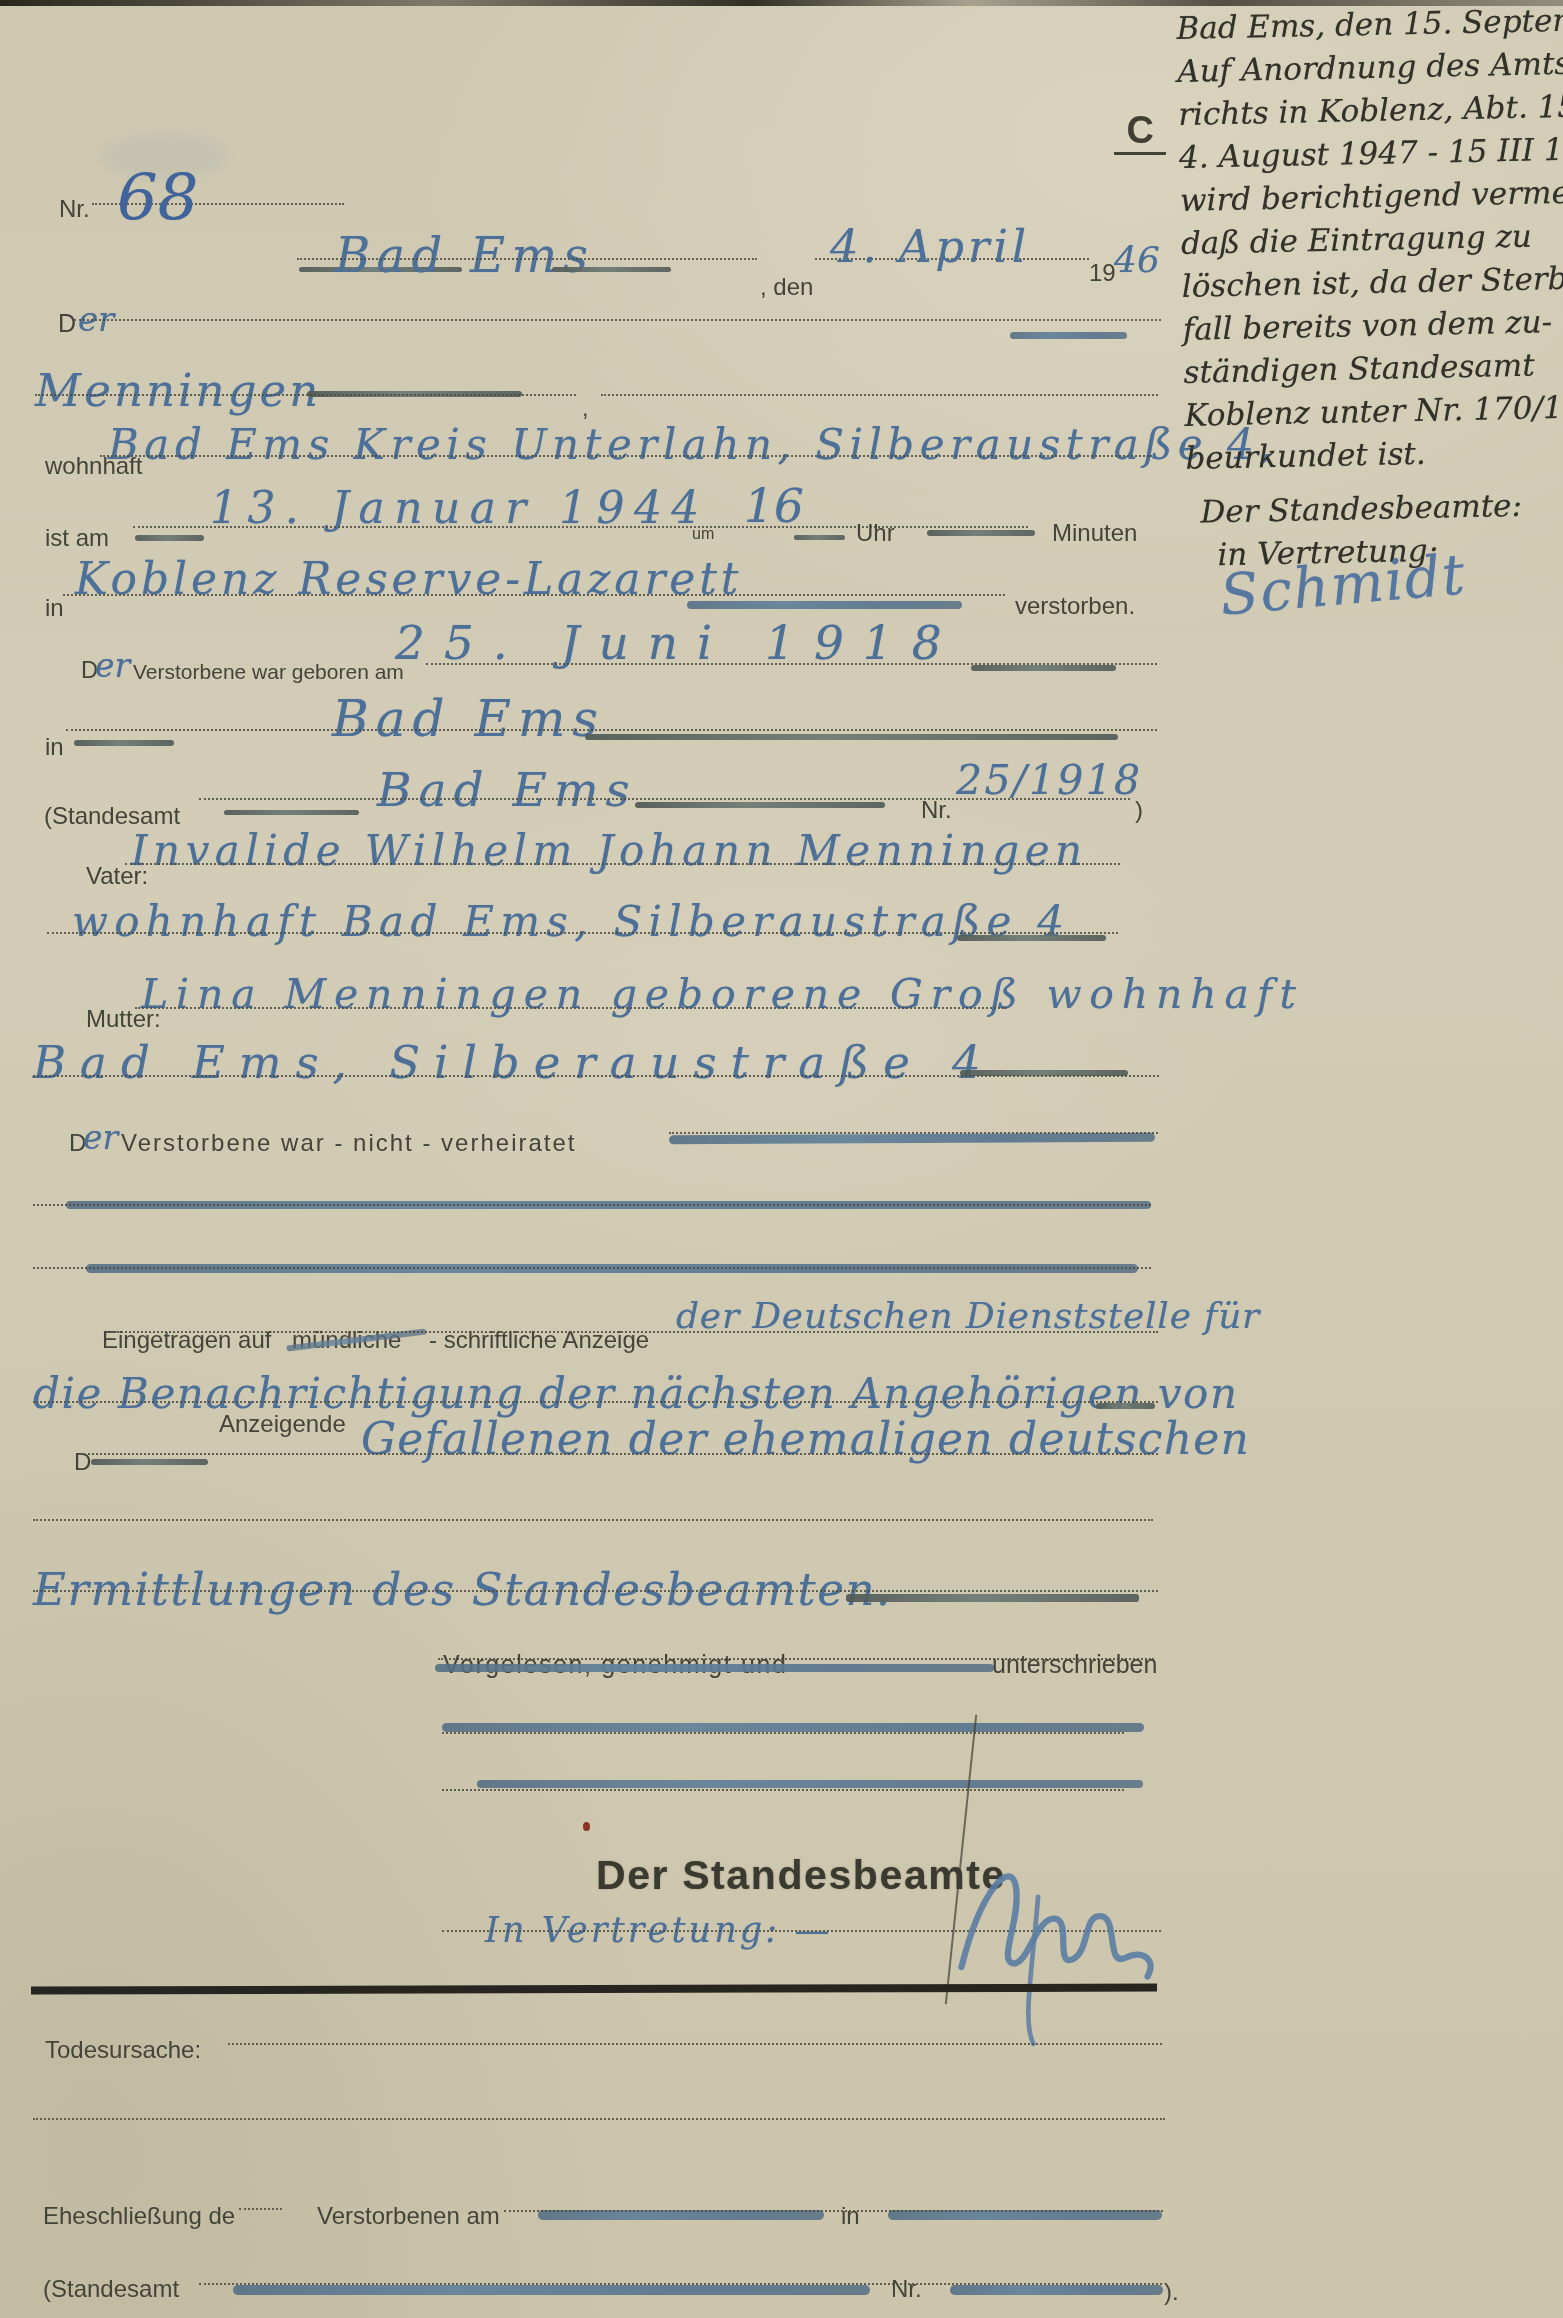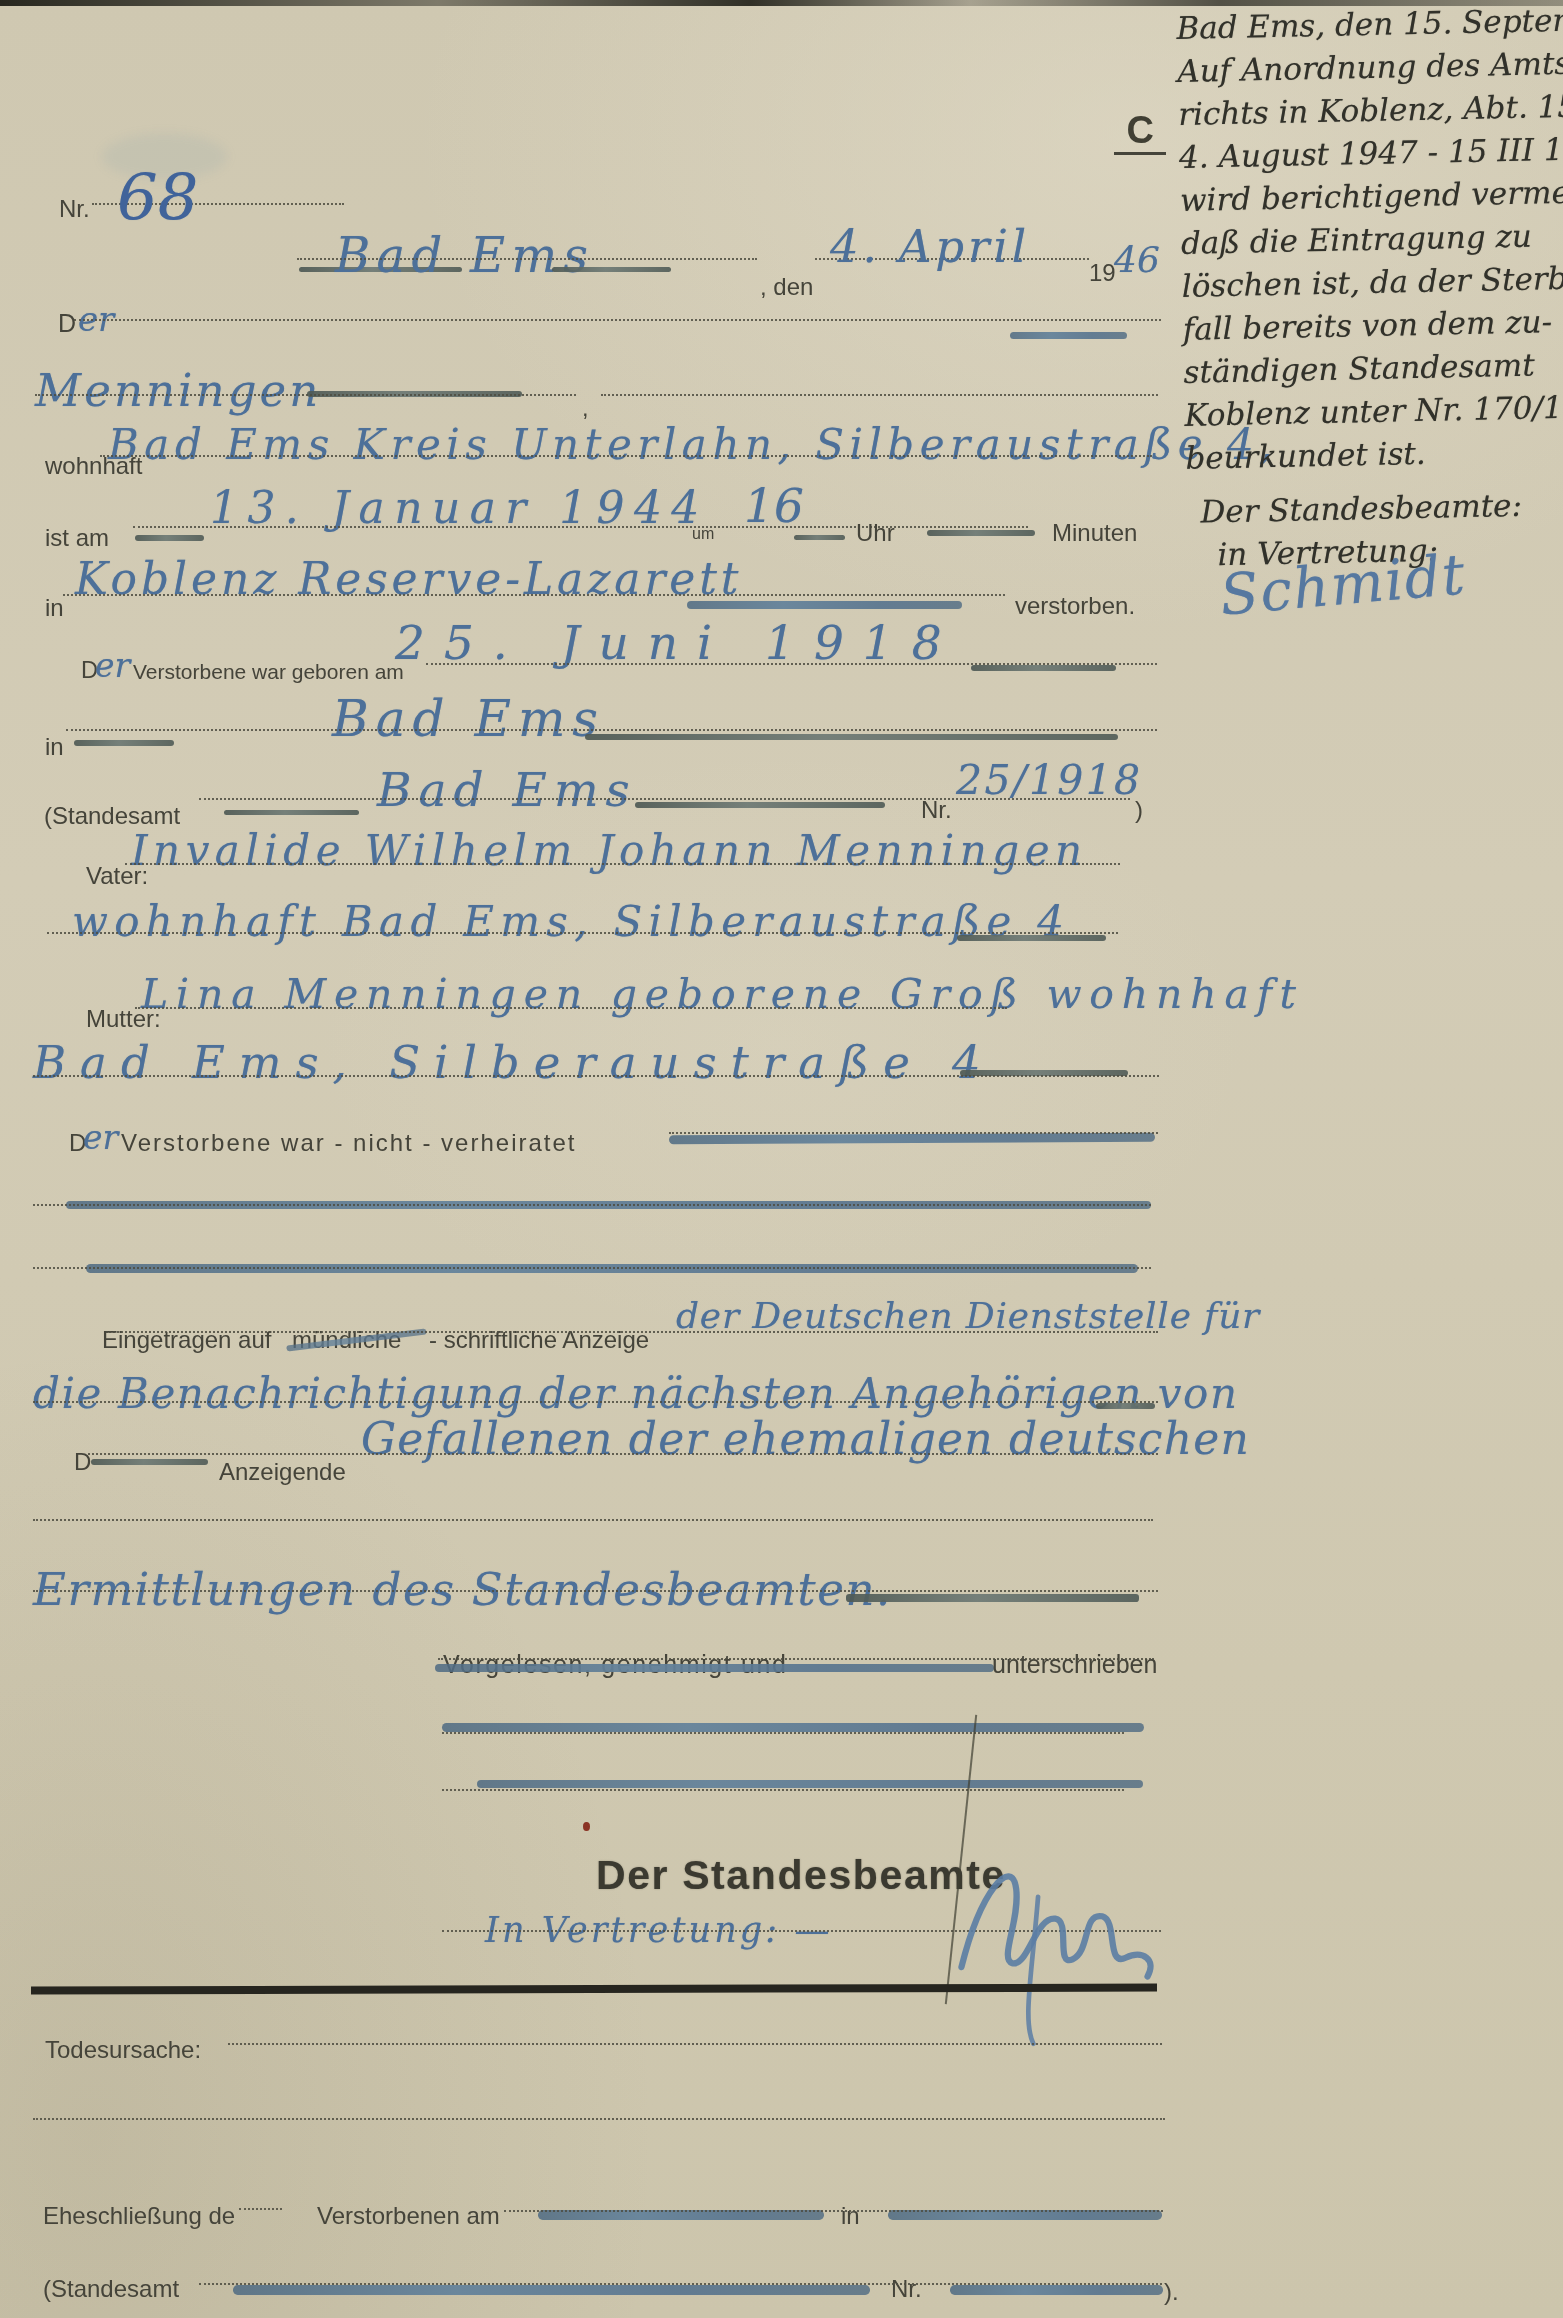--- a/index.html
+++ b/index.html
@@ -134,21 +134,21 @@
   <div class="a pr" style="left:429px;top:1328px;font-size:24px;">- schriftliche Anzeige</div>
   <div class="a hw" style="left:676px;top:1298px;font-size:36px;letter-spacing:0.8px;">der Deutschen Dienststelle für</div>
   <div class="a dots" style="left:106px;top:1331px;width:1052px;"></div>
 
   <div class="a hw" style="left:33px;top:1373px;font-size:42px;letter-spacing:1.6px;">die Benachrichtigung der nächsten Angehörigen von</div>
   <div class="a pdash" style="left:1096px;top:1403px;width:59px;height:6.3px;"></div>
   <div class="a dots" style="left:33px;top:1401px;width:1125px;"></div>
 
   <div class="a pr" style="left:74px;top:1450px;font-size:24px;">D</div>
   <div class="a pdash" style="left:91px;top:1459px;width:117px;height:6.3px;"></div>
-  <div class="a pr" style="left:219px;top:1460px;font-size:24px;">Anzeigende</div>
+  <div class="a pr" style="left:219px;top:1412px;font-size:24px;">Anzeigende</div>
   <div class="a hw" style="left:361px;top:1417px;font-size:44px;letter-spacing:1.2px;">Gefallenen der ehemaligen deutschen</div>
   <div class="a dots" style="left:88px;top:1453px;width:1070px;"></div>
 
   <div class="a dots" style="left:33px;top:1519px;width:1120px;"></div>
 
   <div class="a hw" style="left:33px;top:1567px;font-size:45px;letter-spacing:1.6px;">Ermittlungen des Standesbeamten.</div>
   <div class="a pdash" style="left:846px;top:1594px;width:293px;height:7.8px;"></div>
   <div class="a dots" style="left:33px;top:1590px;width:1125px;"></div>
 
   <div class="a pr" style="left:443px;top:1652px;font-size:25px;letter-spacing:1.6px;">Vorgelesen, genehmigt und</div>

